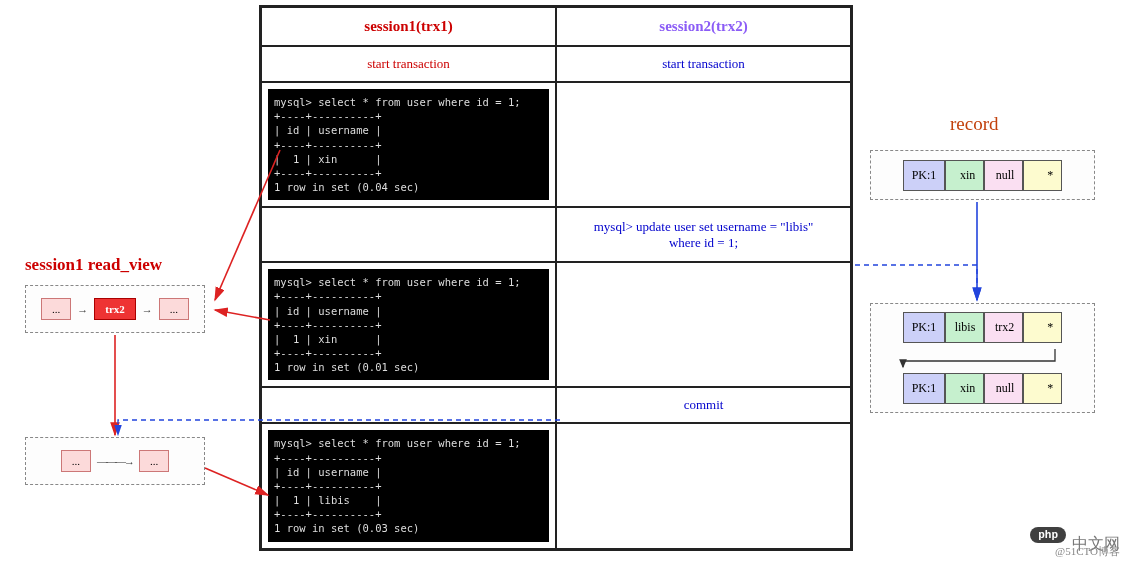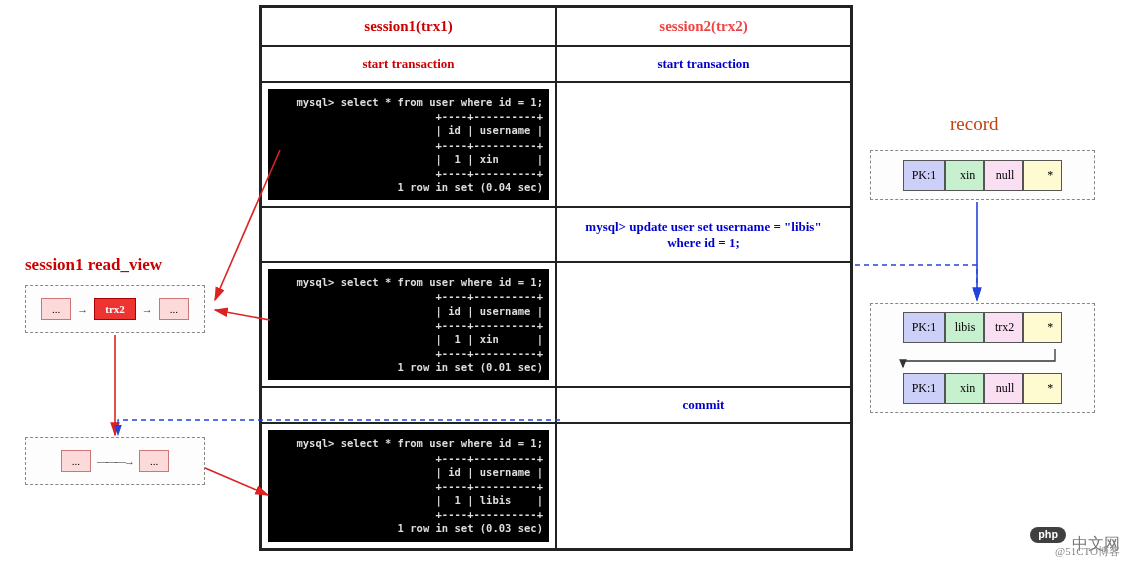--- a/index.html
+++ b/index.html
@@ -25,42 +25,41 @@
     display: grid;
     grid-template-columns: 1fr 1fr;
   }
   .cell {
     border: 1px solid #222;
     display: flex;
     align-items: center;
     justify-content: center;
     padding: 6px;
     text-align: center;
-    font-weight: bold;
   }
   .hdr { font-weight: bold; font-size: 15px; padding: 10px 6px; }
   .hdr.s1 { color: #c00; }
-  .hdr.s2 { color: #ef4444; }
+  .hdr.s2 { color: #8b5cf6; }
   .s1txt { color: #c00; font-size: 13px; }
   .s2txt { color: #00c; font-size: 13px; }
   .tallcell { min-height: 115px; }
   .shortcell { min-height: 36px; }
   .sqlrow { min-height: 55px; }
 
   
   .term {
     background: #000;
     color: #ddd;
     font-family: "DejaVu Sans Mono", Consolas, monospace;
     font-size: 10.5px;
     line-height: 1.35;
     padding: 6px 6px;
     width: 100%;
     white-space: pre;
-    text-align: right;
+    text-align: left;
   }
 
   
   .rvTitle {
     position: absolute;
     left: 25px;
     top: 255px;
     font-weight: bold;
     font-size: 17px;
     color: #c00;

